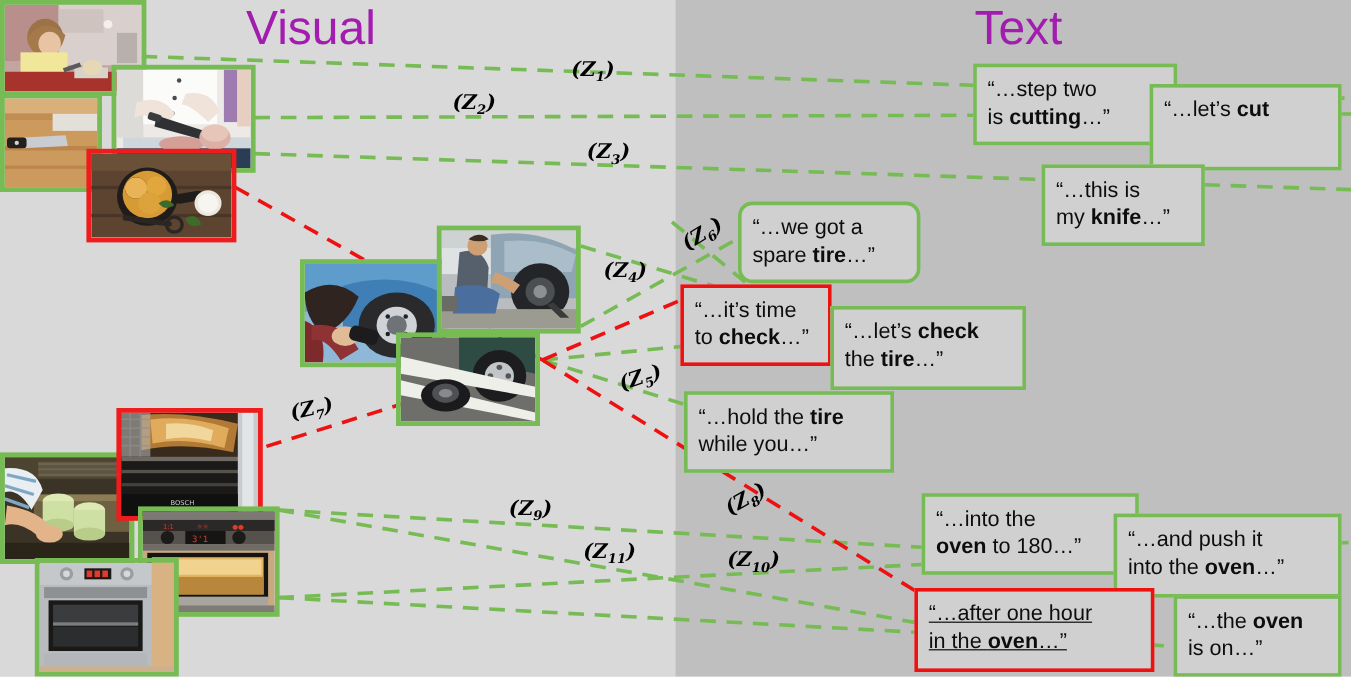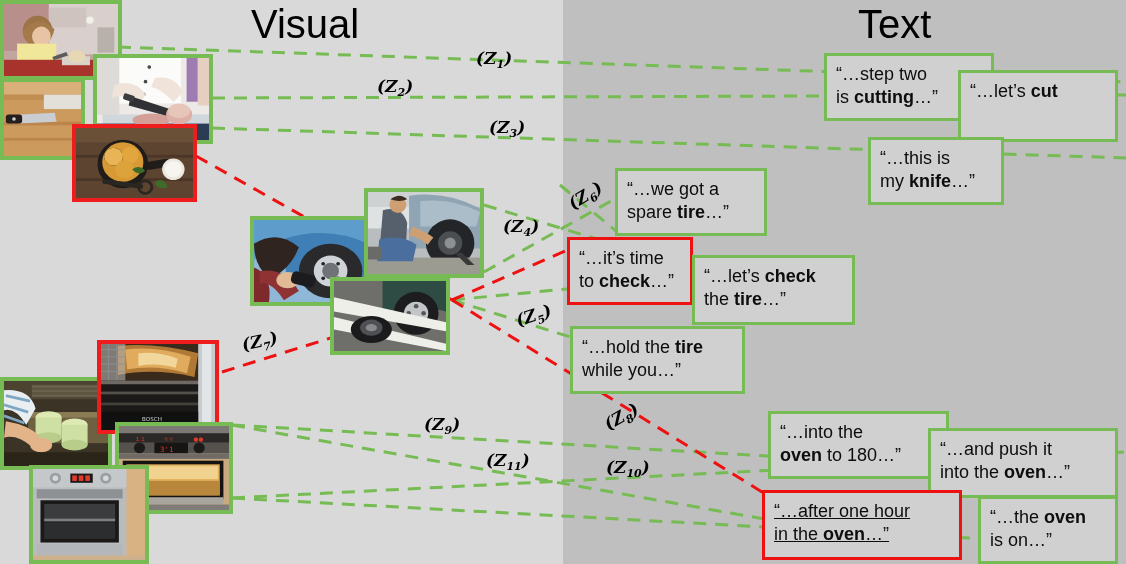--- a/index.html
+++ b/index.html
@@ -27,24 +27,23 @@
     left: 563px; top: 0;
     width: 563px; height: 564px;
     background: #bfbfbf;
   }
   .col-title {
     position: absolute;
     font-family: "Liberation Sans", sans-serif;
     font-weight: 400;
     font-size: 40px;
     line-height: 44px;
-    color: #000000;
+    color: #a21caf;
     letter-spacing: 0px;
     white-space: nowrap;
-    margin-left: 46px;
   }
   #title-visual { left: 205px; top: 2px; }
   #title-text   { left: 812px; top: 2px; }
 
   
   #links {
     position: absolute;
     left: 0; top: 0;
     width: 1126px; height: 564px;
     pointer-events: none;
@@ -371,27 +370,27 @@
       <rect x="4" y="22" width="92" height="10" fill="#8e9194"></rect>
       <rect x="8" y="34" width="84" height="46" fill="#1a1918"></rect>
       <rect x="12" y="38" width="76" height="18" fill="#3a3c3e"></rect>
       <rect x="12" y="58" width="76" height="18" fill="#2b2d2f"></rect>
       <rect x="12" y="54" width="76" height="3" fill="#7c7f82"></rect>
       <rect x="4" y="82" width="92" height="12" fill="#b4b7b9"></rect>
       <rect x="0" y="94" width="120" height="5" fill="#cdb18d"></rect>
     </svg>
   </div>
 
-  <div class="tbox" style="left:811px;top:53px;width:170px;height:68px;margin-left:13px;" title="“…step two is cutting…”"><div><span>“…step two</span></div><div><span>is </span><b>cutting</b><span>…”</span></div></div>
+  <div class="tbox" style="left:811px;top:53px;width:170px;height:68px;" title="“…step two is cutting…”"><div><span>“…step two</span></div><div><span>is </span><b>cutting</b><span>…”</span></div></div>
 
   <div class="tbox" style="left:958px;top:70px;width:160px;height:72px;" title="“…let’s cut the banana…”"><div><span>“…let’s </span><b>cut</b></div></div>
 
   <div class="tbox" style="left:868px;top:137px;width:136px;height:68px;" title="“…this is my knife…”"><div><span>“…this is</span></div><div><span>my </span><b>knife</b><span>…”</span></div></div>
 
-  <div class="tbox" style="left:615px;top:168px;width:152px;height:68px;" title="“…we got a spare tire…”"><div><span>“…we got a</span></div><div><span>spare </span><b>tire</b><span>…”</span></div></div>
+  <div class="tbox" style="left:615px;top:168px;width:152px;height:68px;border-radius:12px;" title="“…we got a spare tire…”"><div><span>“…we got a</span></div><div><span>spare </span><b>tire</b><span>…”</span></div></div>
 
   <div class="tbox red" style="left:567px;top:237px;width:126px;height:68px;" title="“…it’s time to check…”"><div><span>“…it’s time</span></div><div><span>to </span><b>check</b><span>…”</span></div></div>
 
   <div class="tbox" style="left:692px;top:255px;width:163px;height:70px;" title="“…let’s check the tire…”"><div><span>“…let’s </span><b>check</b></div><div><span>the </span><b>tire</b><span>…”</span></div></div>
 
   <div class="tbox" style="left:570px;top:326px;width:175px;height:68px;" title="“…hold the tire while you…”"><div><span>“…hold the </span><b>tire</b></div><div><span>while you…”</span></div></div>
 
   <div class="tbox" style="left:768px;top:411px;width:181px;height:68px;" title="“…turn the oven to 180…”"><div><span>“…into the</span></div><div><b>oven</b><span> to 180…”</span></div></div>
 
   <div class="tbox" style="left:928px;top:428px;width:190px;height:70px;" title="“…and push it into the oven…”"><div><span>“…and push it</span></div><div><span>into the </span><b>oven</b><span>…”</span></div></div>

